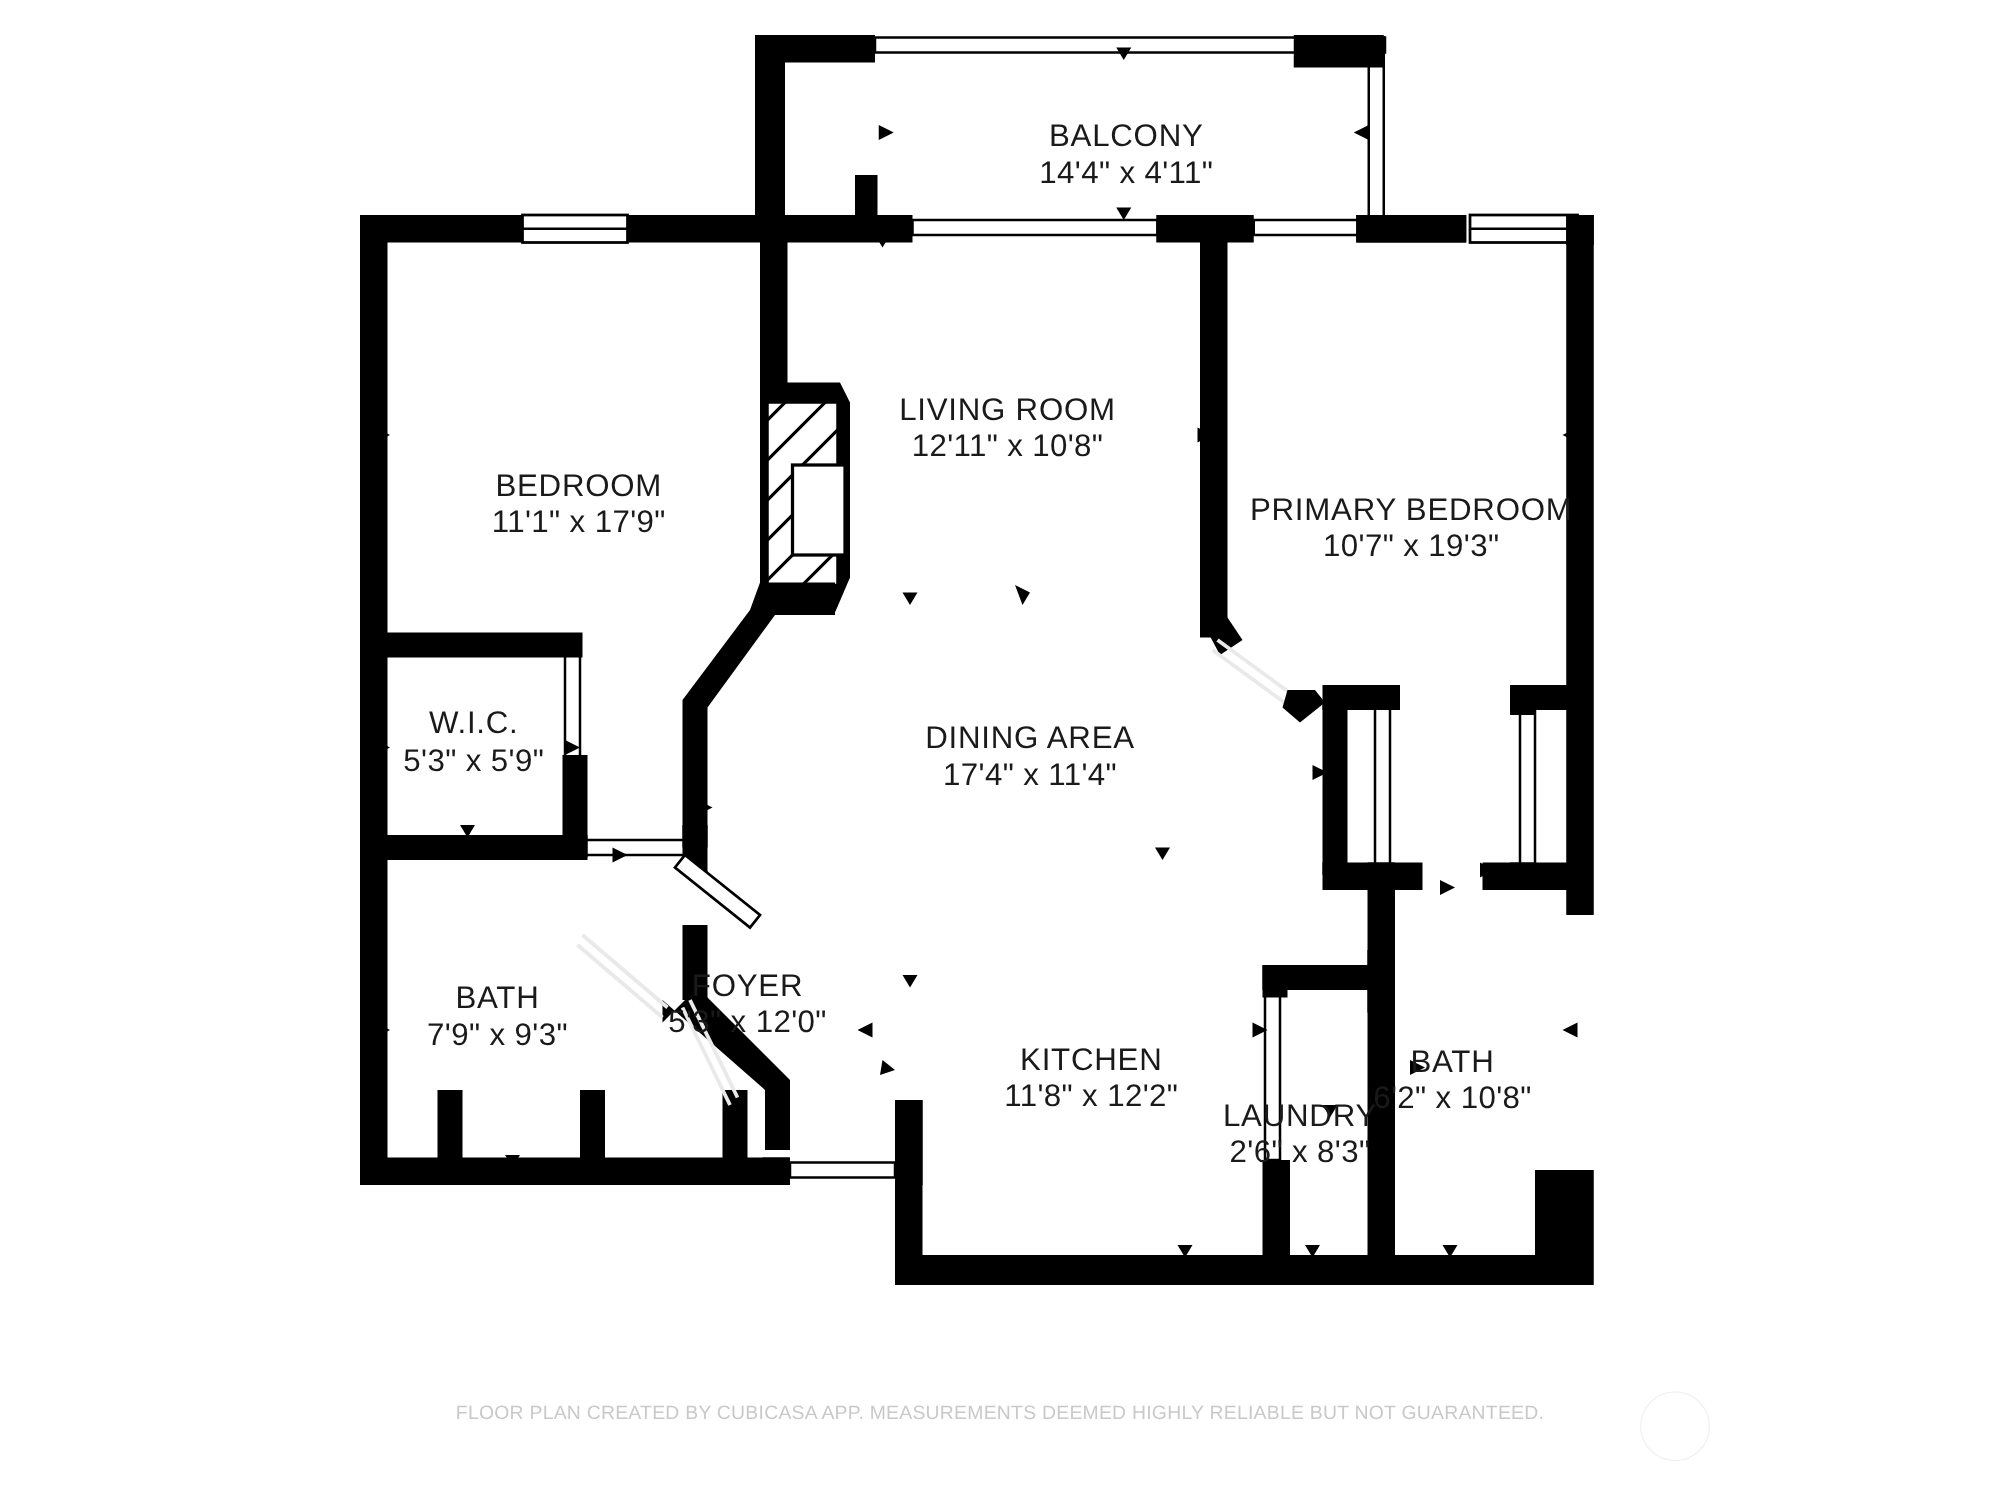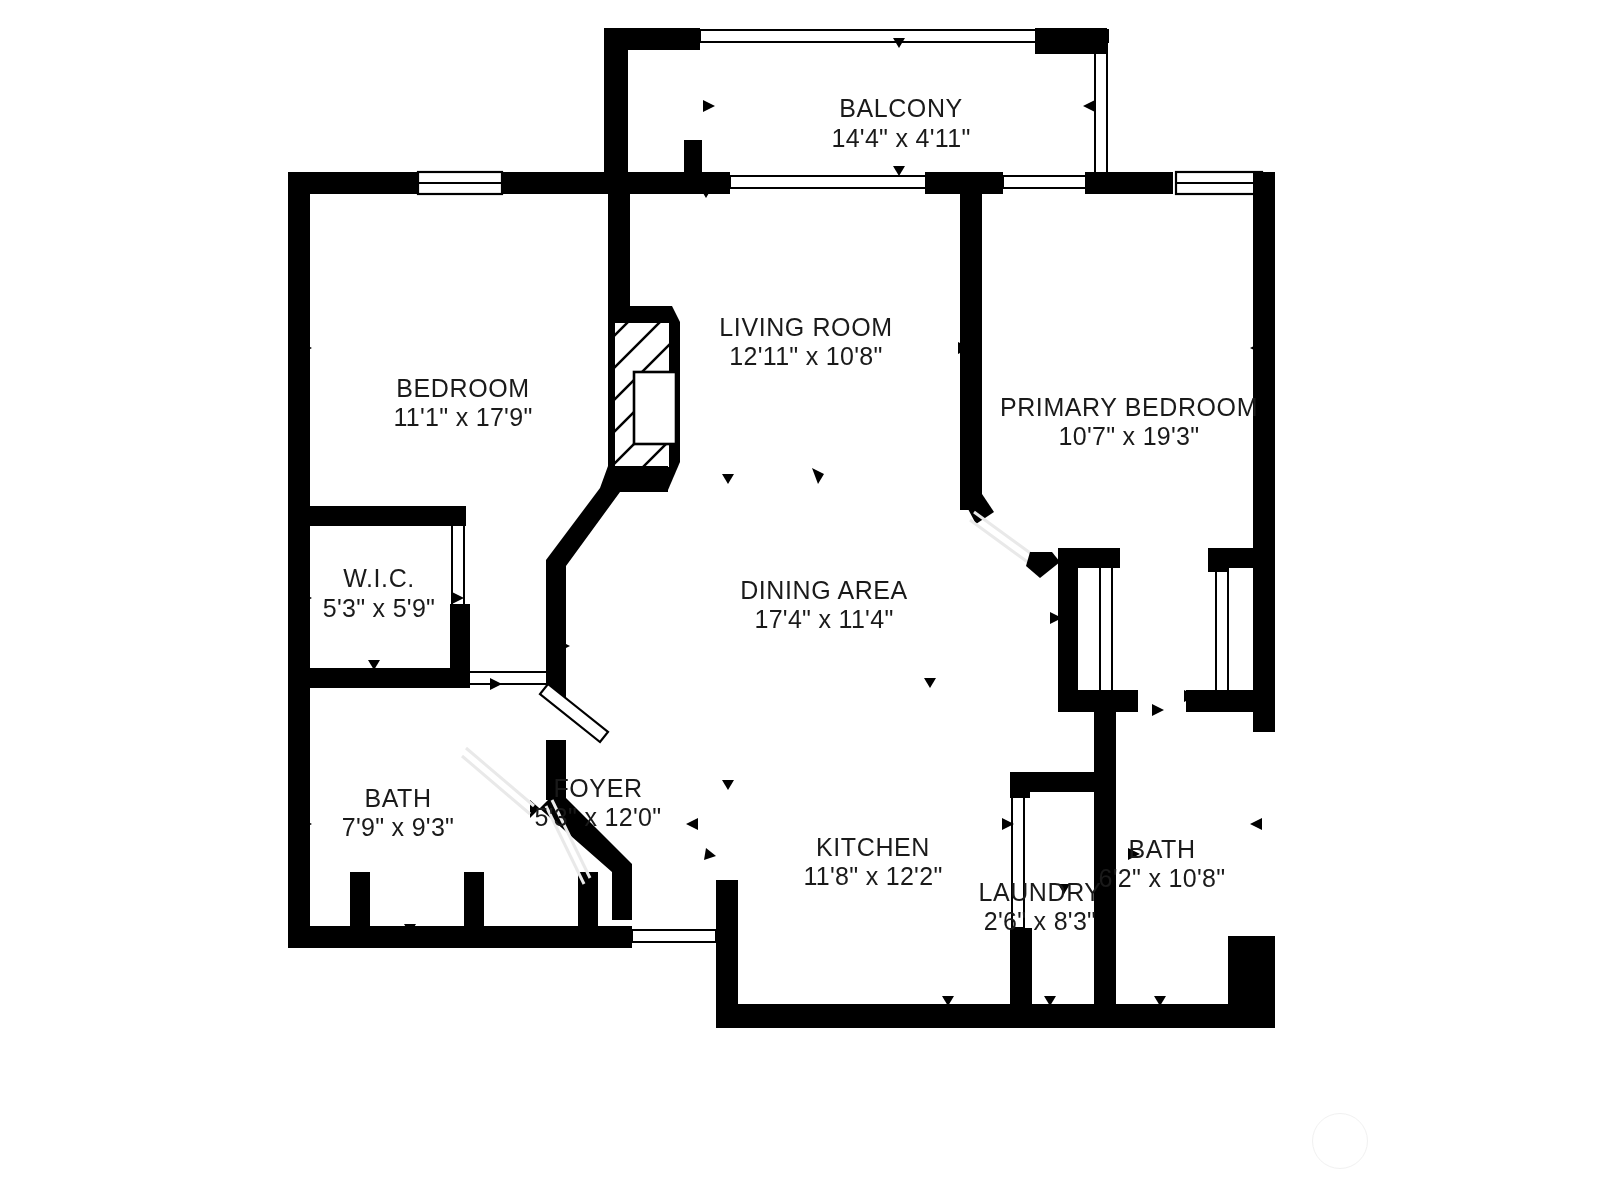--- a/index.html
+++ b/index.html
@@ -317,15 +317,16 @@
         <text class="room-dims" x="1040" y="923">2'6" x 8'3"</text>
       </g>
       <g>
         <text class="room-name" x="1162" y="851">BATH</text>
         <text class="room-dims" x="1162" y="880">6'2" x 10'8"</text>
       </g>
     </g>
 
   </svg>
 
+  <div class="footer-note">FLOOR PLAN CREATED BY CUBICASA APP. MEASUREMENTS DEEMED HIGHLY RELIABLE BUT NOT GUARANTEED.</div>
   <div class="watermark-circle"></div>
 
 </div>
 
 </body></html>

